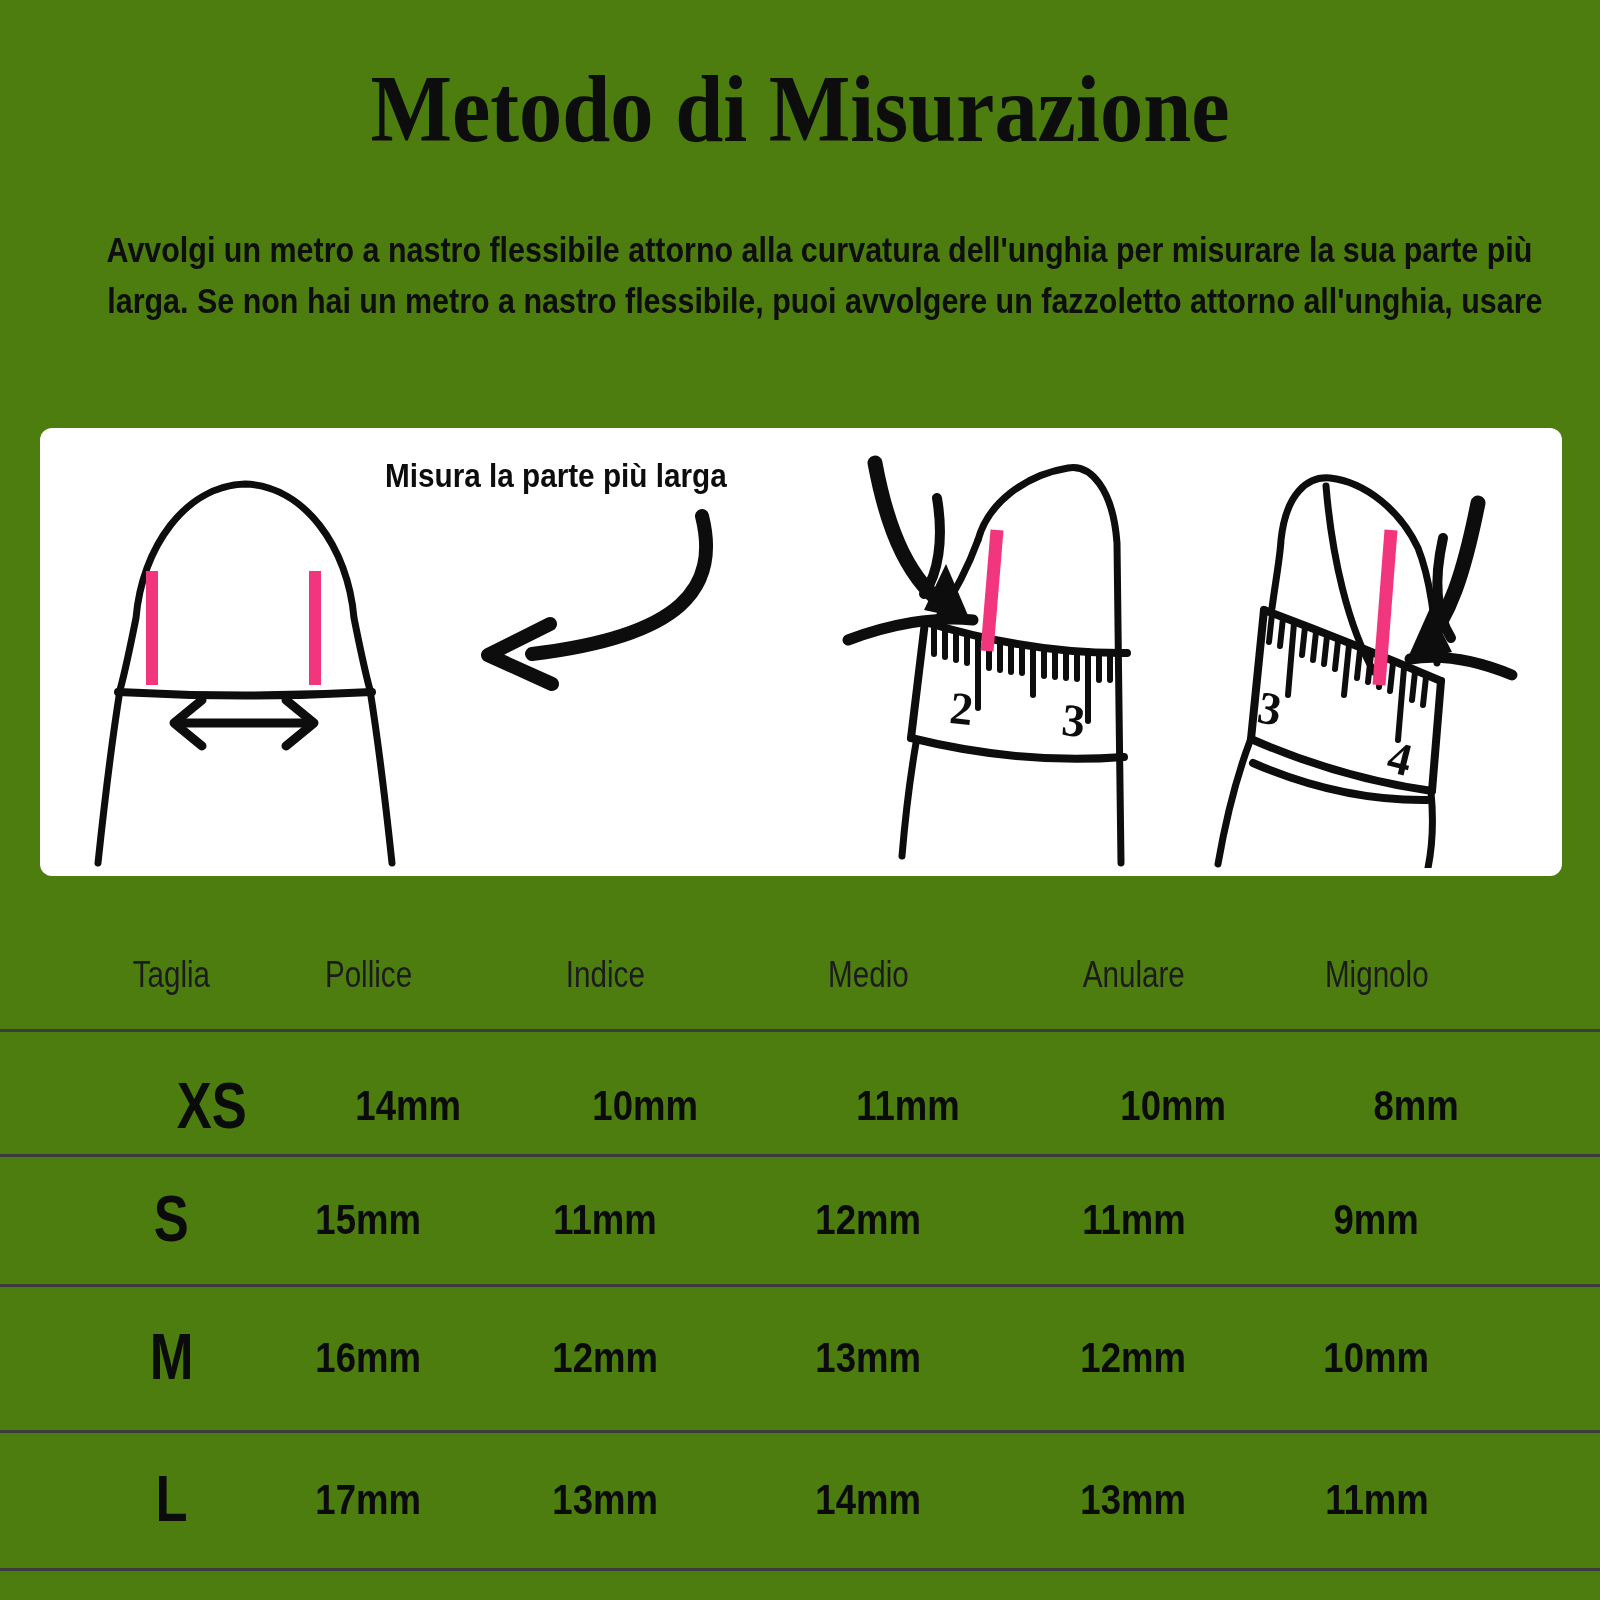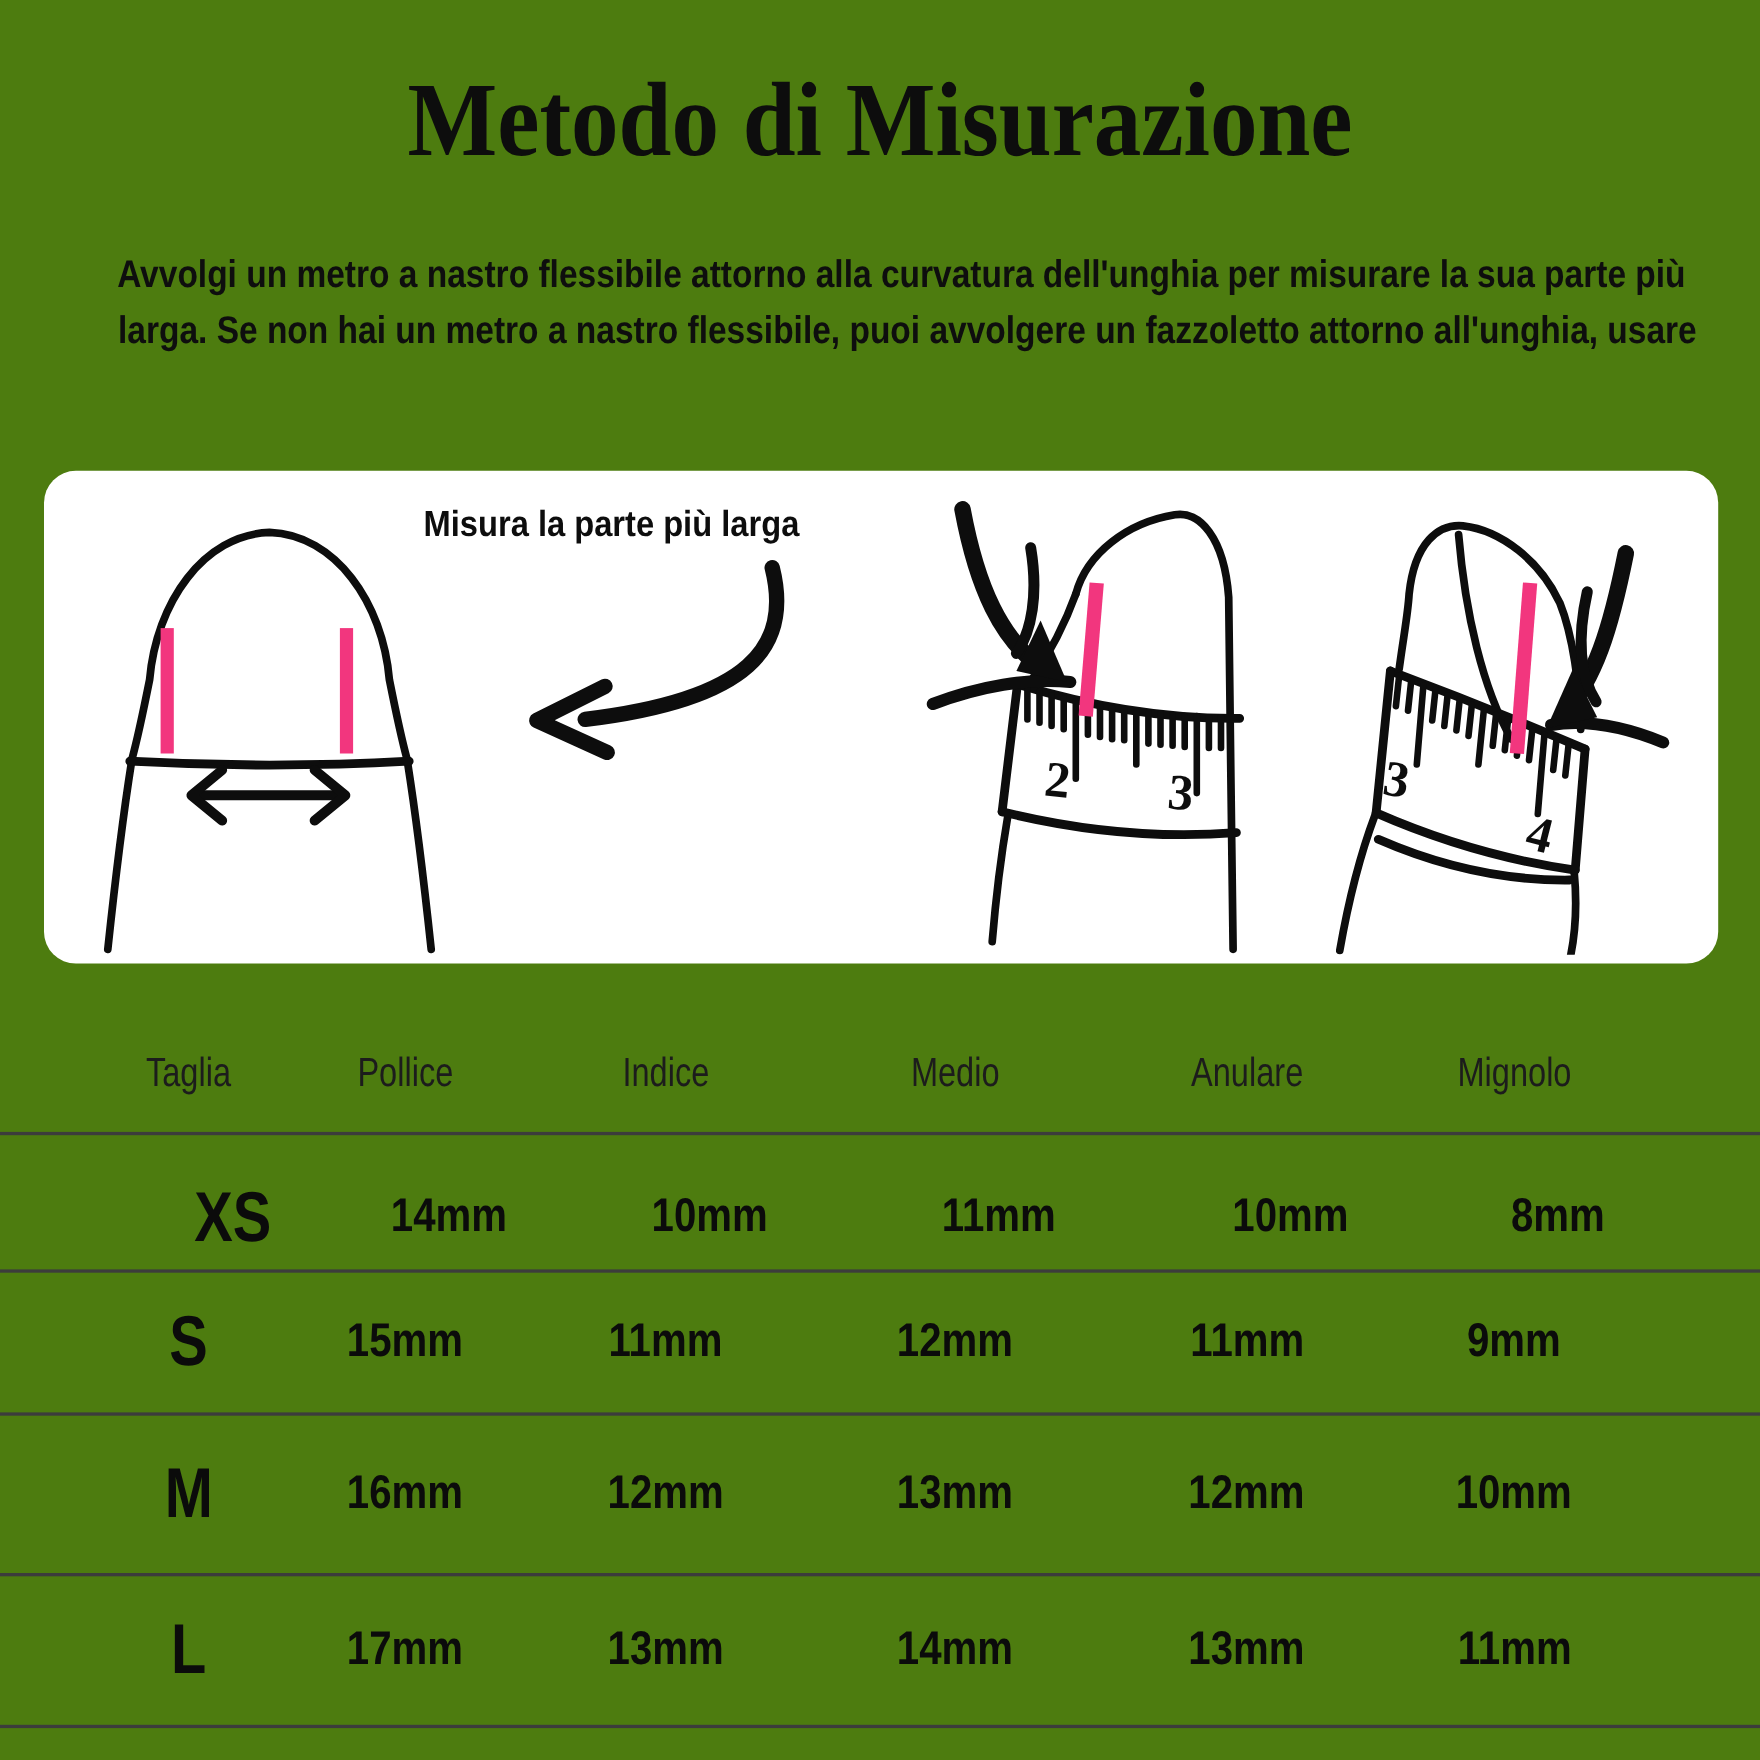--- a/index.html
+++ b/index.html
@@ -35,21 +35,21 @@
     font-weight: bold;
     font-size: 35px;
     transform: scaleX(0.87);
     color: #0e0e0e;
   }
   .panel {
     position: absolute;
     left: 40px; top: 428px;
     width: 1522px; height: 448px;
     background: #ffffff;
-    border-radius: 29px;
+    border-radius: 12px;
   }
   .fig { position: absolute; }
   .fig1 { left: 40px;  top: 30px; width: 660px; height: 410px; }
   .fig2 { left: 790px; top: 20px; width: 320px; height: 420px; }
   .fig3 { left: 1120px; top: 20px; width: 360px; height: 420px; }
   .caption {
     position: absolute;
     left: 345px; top: 26px;
     text-align: left;
   }

